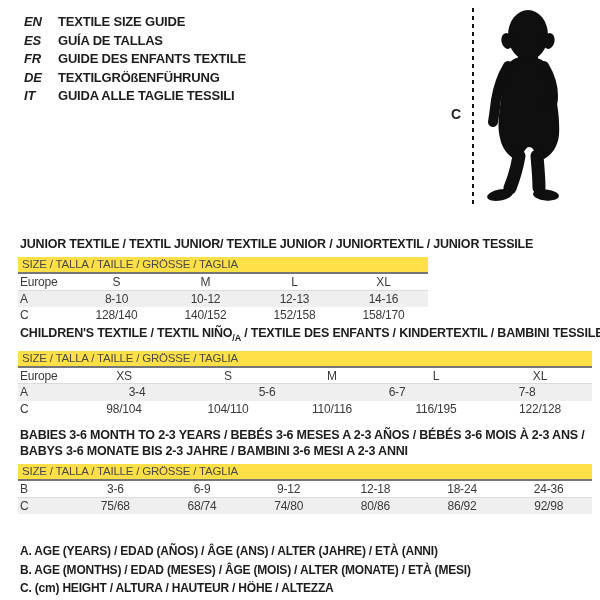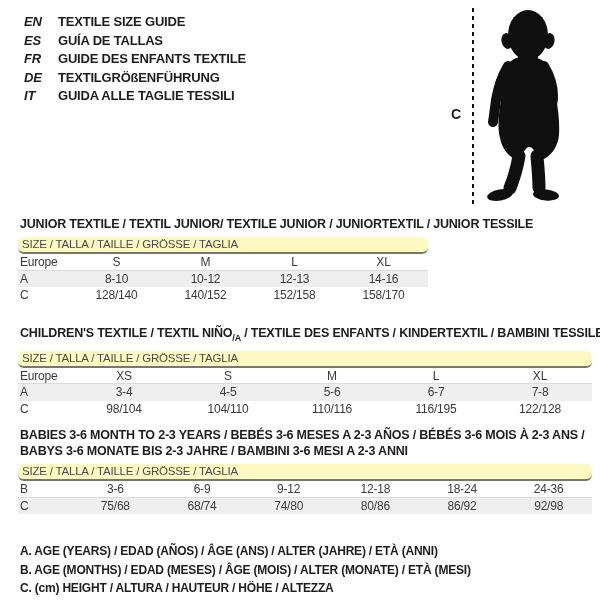--- a/index.html
+++ b/index.html
@@ -16,29 +16,29 @@
   .lang-code{width:34px;flex:0 0 34px;font-style:italic;}
   
   .dash-line{
     position:absolute;left:472px;top:8px;width:2px;height:198px;
     background:repeating-linear-gradient(to bottom,#121212 0 4px,transparent 4px 8px);
   }
   .c-label{position:absolute;left:451px;top:106px;font-weight:bold;font-size:14px;}
   .silhouette{position:absolute;left:484px;top:8px;}
   
   .table-block{position:absolute;left:18px;}
-  .tb-0{top:216px;width:410px;}
+  .tb-0{top:236px;width:410px;}
   .tb-1{top:325px;width:574px;}
   .tb-2{top:427px;width:574px;}
   .tbl-title{font-weight:bold;font-size:12.5px;line-height:16px;margin-bottom:5px;padding-left:2px;}
   .tbl-title .title-line{white-space:nowrap;}
   .tbl-title .sub{font-size:9px;vertical-align:sub;}
   .tbl-header{
-    background:#fef9c3;border-bottom:2px solid #767676;
-    font-size:11.5px;line-height:15px;height:15px;color:#4a4a4a;padding-left:4px;border-radius:6px;
+    background:#fde047;border-bottom:2px solid #767676;
+    font-size:11.5px;line-height:15px;height:15px;color:#4a4a4a;padding-left:4px;
   }
   .tbl-row{
     display:flex;box-sizing:border-box;height:16.5px;
     font-size:12px;line-height:16.5px;color:#3a3a3a;
   }
   .tbl-row.shaded{background:#efefef;}
   .tbl-row.first{border-bottom:1px solid #dcdcdc;}
   .row-label{flex:0 0 52px;width:52px;padding-left:2px;}
   .cell{flex:1;text-align:center;}
   
@@ -133,21 +133,20 @@
         <div class="row-label">Europe</div>
         <div class="cell">XS</div>
         <div class="cell">S</div>
         <div class="cell">M</div>
         <div class="cell">L</div>
         <div class="cell">XL</div>
       </div>
       <div class="tbl-row shaded">
         <div class="row-label">A</div>
         <div class="cell">3-4</div>
-        <div class="cell">4-5</div>
         <div class="cell">5-6</div>
         <div class="cell">6-7</div>
         <div class="cell">7-8</div>
       </div>
       <div class="tbl-row">
         <div class="row-label">C</div>
         <div class="cell">98/104</div>
         <div class="cell">104/110</div>
         <div class="cell">110/116</div>
         <div class="cell">116/195</div>

